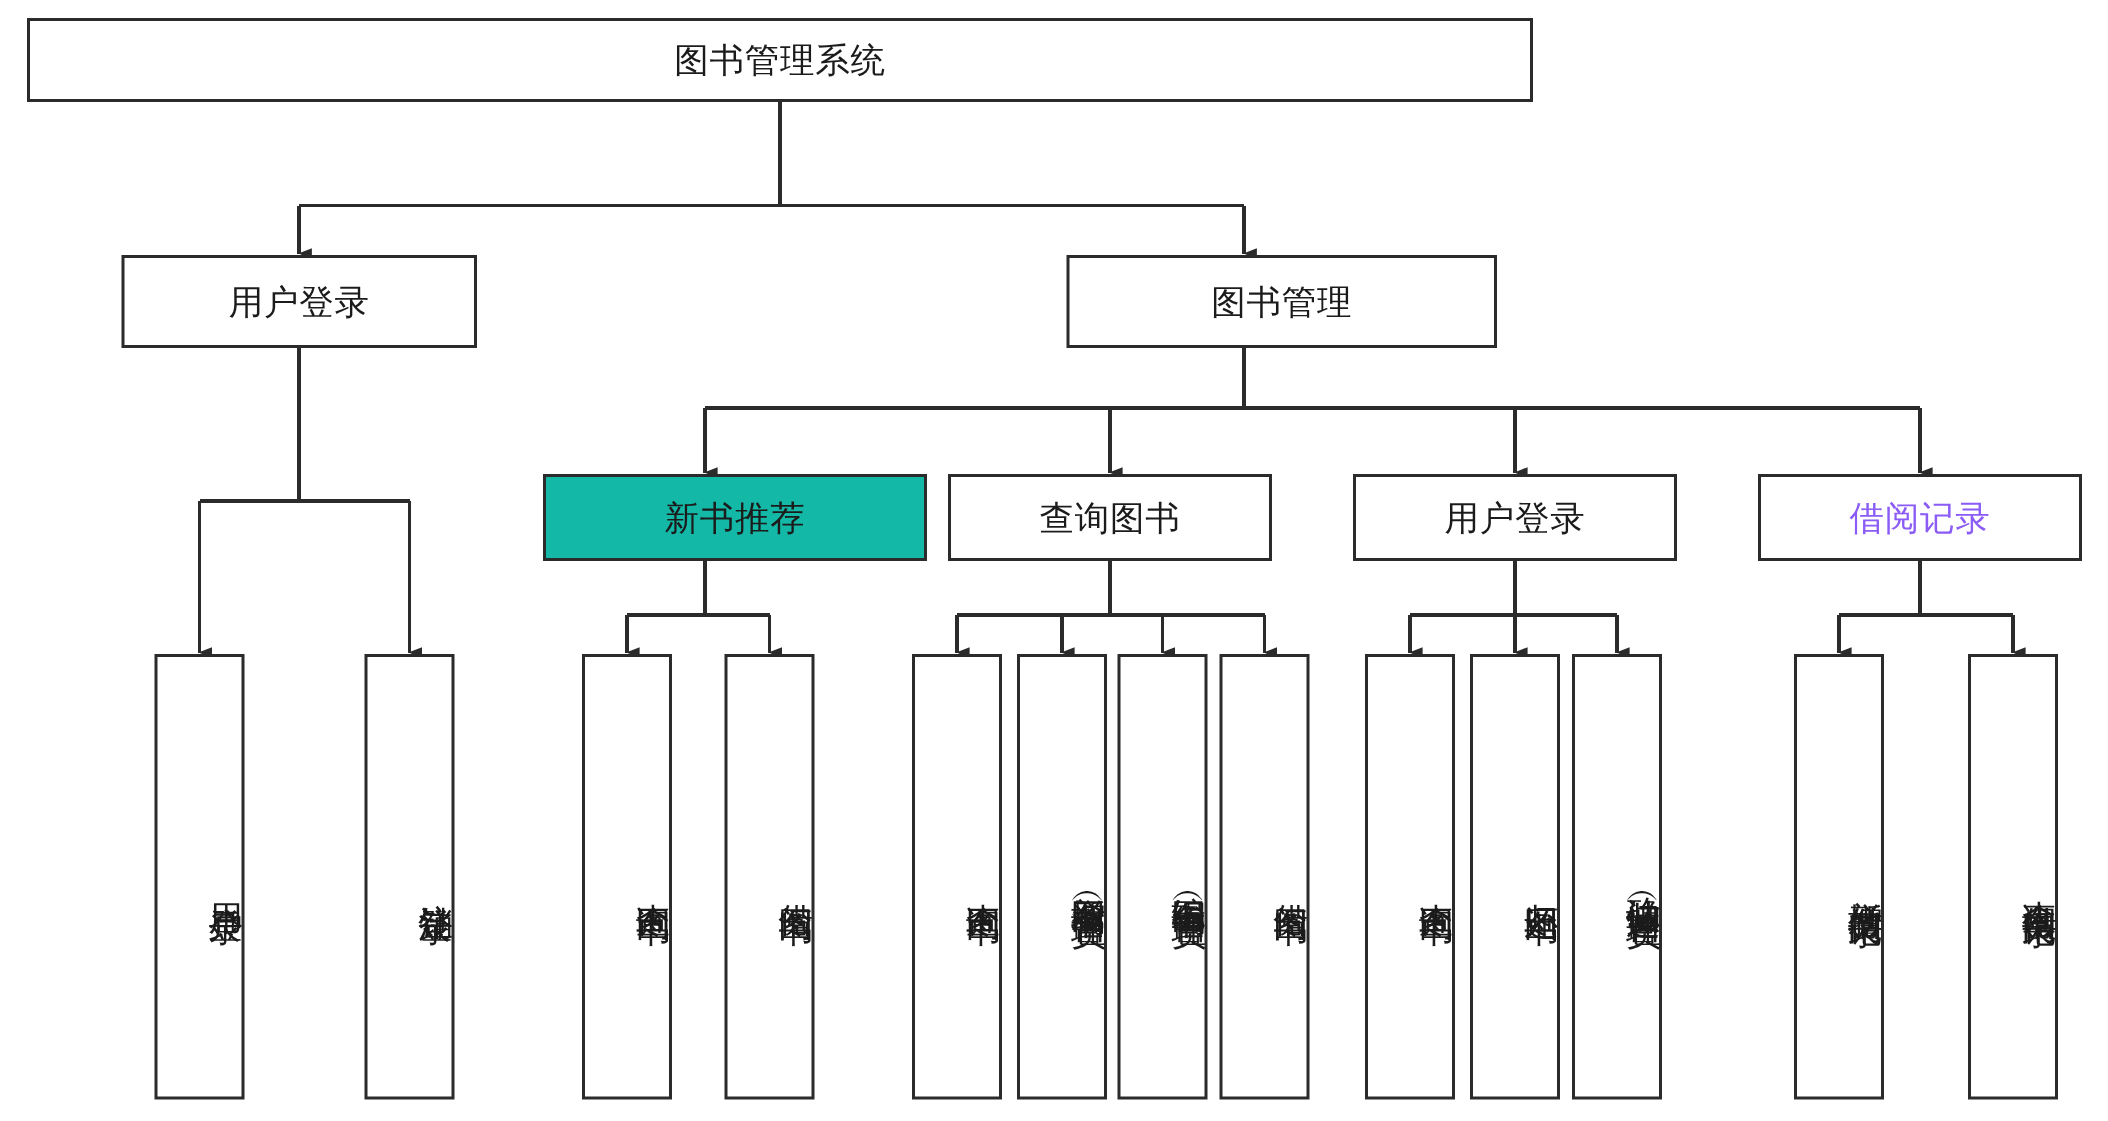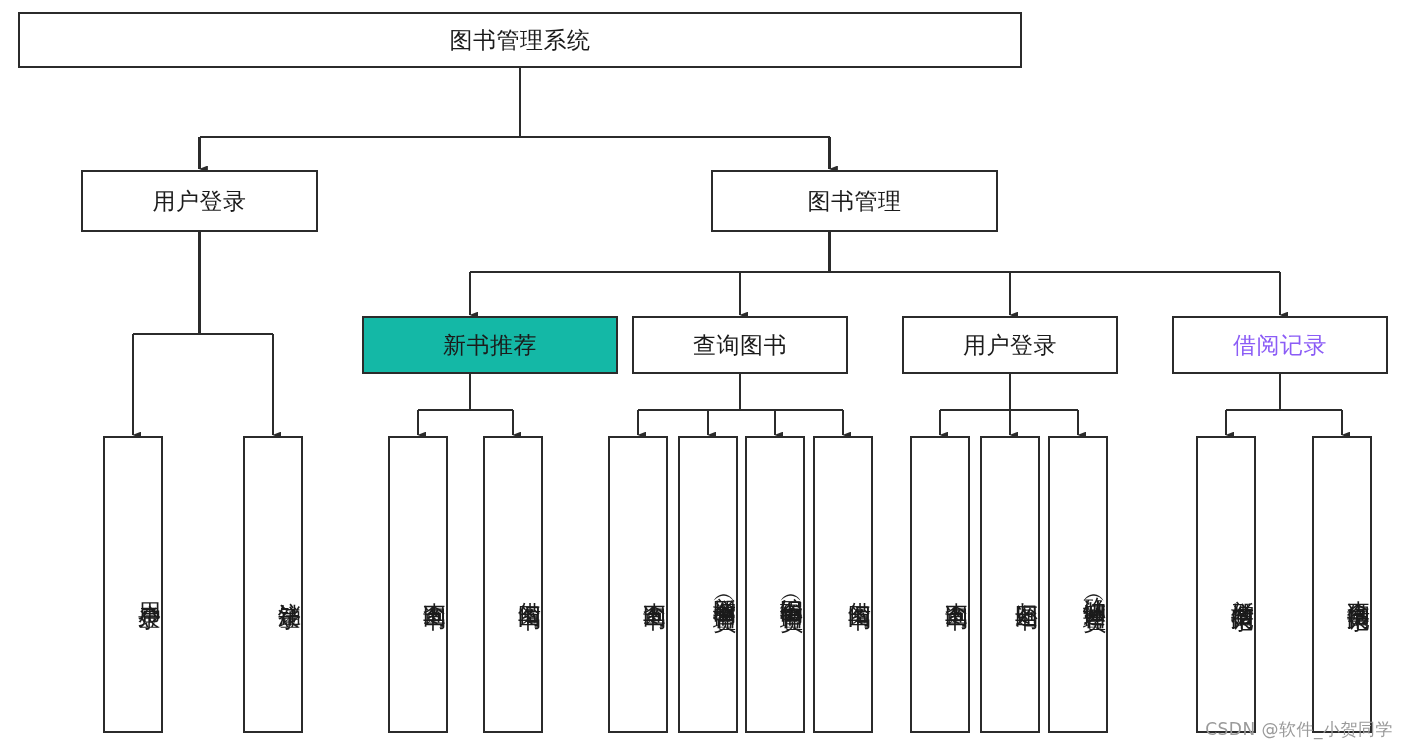--- a/index.html
+++ b/index.html
@@ -168,15 +168,14 @@
         <span class="lbl">确认归还（管理员）</span>
       </div>
       <div class="node vert" style="left: 1196px; top: 436px; width: 60px; height: 297px; border-color: rgb(43, 43, 43); background: rgb(255, 255, 255); color: rgb(27, 27, 27);">
         <span class="lbl">新增借阅记录</span>
       </div>
       <div class="node vert" style="left: 1312px; top: 436px; width: 60px; height: 297px; border-color: rgb(43, 43, 43); background: rgb(255, 255, 255); color: rgb(27, 27, 27);">
         <span class="lbl">查询借阅记录</span>
       </div>
     </div>
 
-  <div id="watermark">CSDN @软件_小贺同学</div>
 
 </div>
 
 </body></html>

